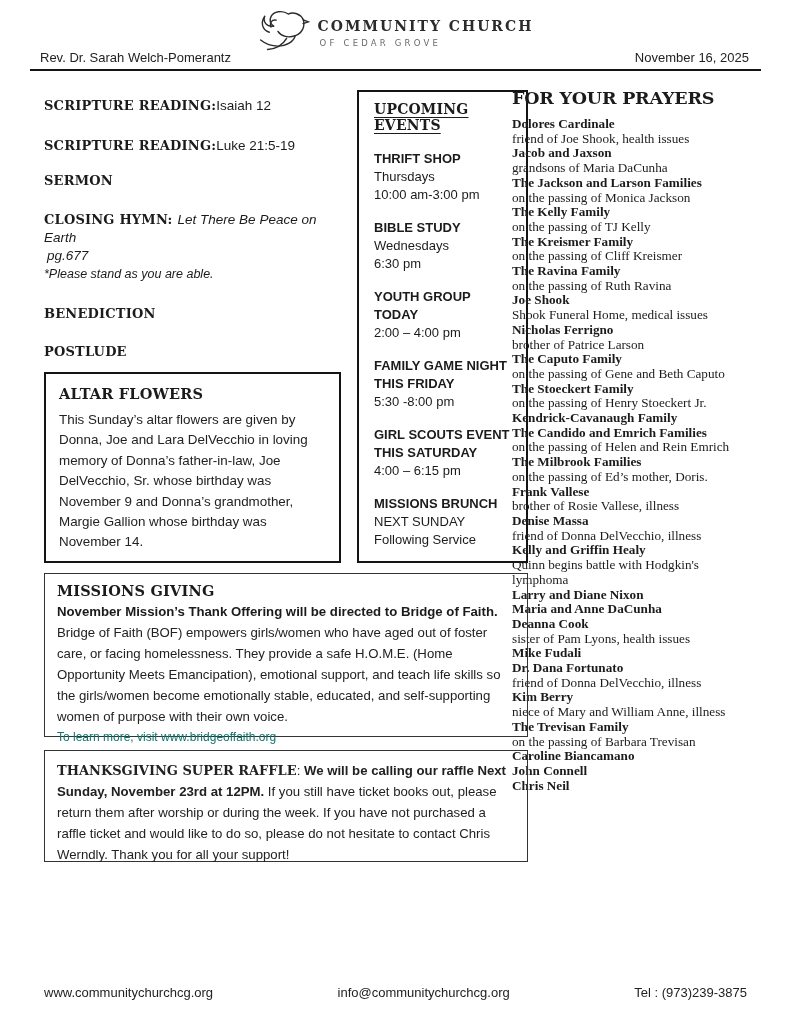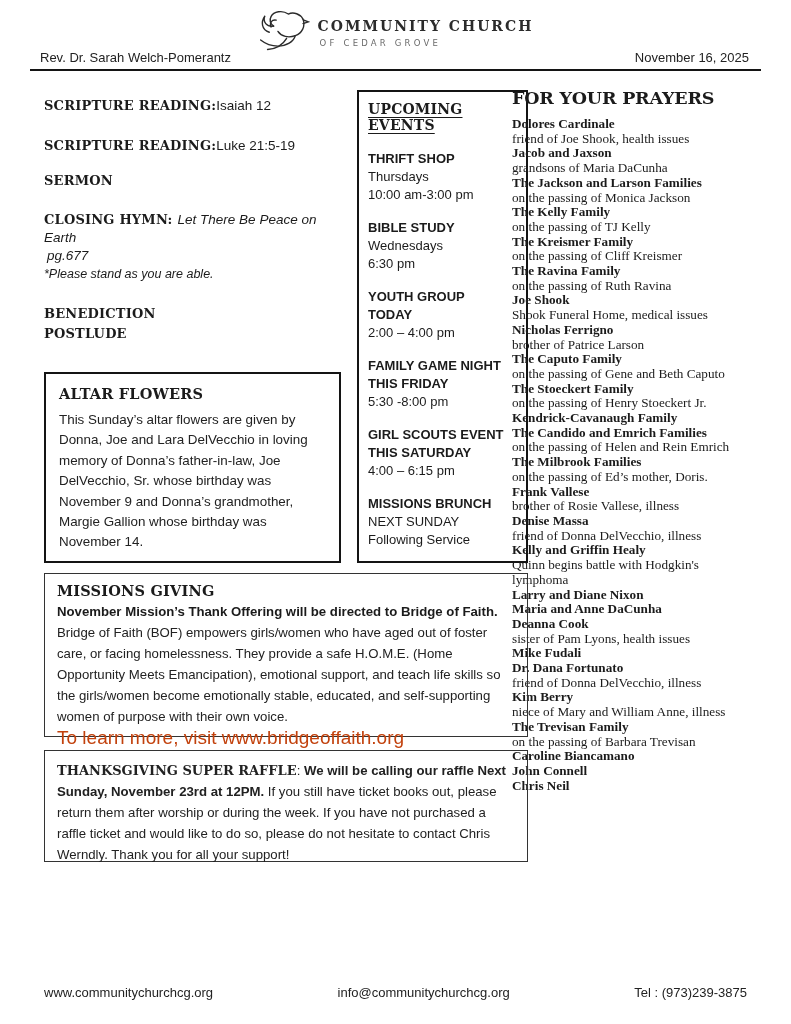--- a/index.html
+++ b/index.html
@@ -36,21 +36,21 @@
   .header-rule {
     position: absolute; top: 69px; left: 30px; right: 30px;
     height: 2px; background: #141414;
   }
 
   
   .col-left { position: absolute; left: 44px; top: 97px; width: 302px; }
   .os-item { line-height: 18px; margin-bottom: 22px; font-size: 13.5px; }
   .col-left div.os-item:nth-of-type(2) { margin-bottom: 17px; }
   .col-left div.os-item:nth-of-type(3) { margin-bottom: 21px; }
-  .col-left div.os-item:nth-of-type(5) { margin-bottom: 2px; }
+  .col-left div.os-item:nth-of-type(5) { margin-bottom: 20px; }
   .os-label {
     font-family: "DejaVu Serif", serif; font-weight: bold; font-size: 13px;
     letter-spacing: .2px;
   }
   .os-value { }
   .os-value-italic { margin-left: 5px; font-style: italic; }
   .os-line2 { font-style: italic; padding-left: 3px; }
   .os-note { font-style: italic; font-size: 12.5px; }
 
   
@@ -60,21 +60,21 @@
   }
   .box-title {
     font-family: "DejaVu Serif", serif; font-weight: bold; font-size: 14.5px;
     letter-spacing: .2px;
   }
   .altar-body { margin-top: 8px; font-size: 13.4px; line-height: 20.4px; color: #222; }
 
   
   .events-box {
     position: absolute; left: 357px; top: 90px; width: 171px; height: 473px;
-    border: 2px solid #141414; padding: 9px 9px;
+    border: 2px solid #141414; padding: 9px 15px;
   }
   .events-title {
     font-family: "DejaVu Serif", serif; font-weight: bold; font-size: 14px;
     text-decoration: underline; text-underline-offset: 3px; margin-bottom: 17px;
     letter-spacing: .2px;
   }
   .event { margin-bottom: 15px; font-size: 13px; line-height: 18px; }
   .event-name { font-weight: bold; white-space: pre-line; }
   .event-details { white-space: pre-line; }
 
@@ -88,21 +88,21 @@
   .prayer-name { font-weight: bold; }
   .prayer-note:empty { display: none; }
 
   
   .missions-box {
     position: absolute; left: 44px; top: 573px; width: 484px; height: 164px;
     border: 1.5px solid #333; padding: 8px 12px;
   }
   .missions-lead { font-weight: bold; font-size: 13.2px; line-height: 21px; margin-top: 2px; }
   .missions-body { font-size: 13.2px; line-height: 21px; color: #222; }
-  .missions-link { font-size: 19px; line-height: 21px; color: #c2410c; }
+  .missions-link { font-size: 12px; line-height: 21px; color: #0f766e; }
 
   
   .raffle-box {
     position: absolute; left: 44px; top: 750px; width: 484px; height: 112px;
     border: 1.5px solid #333; padding: 9px 12px;
   }
   .raffle-text { font-size: 13.2px; line-height: 21px; color: #222; }
   .raffle-title { font-family: "DejaVu Serif", serif; font-weight: bold; font-size: 13px; }
   .raffle-lead { font-weight: bold; }
 

